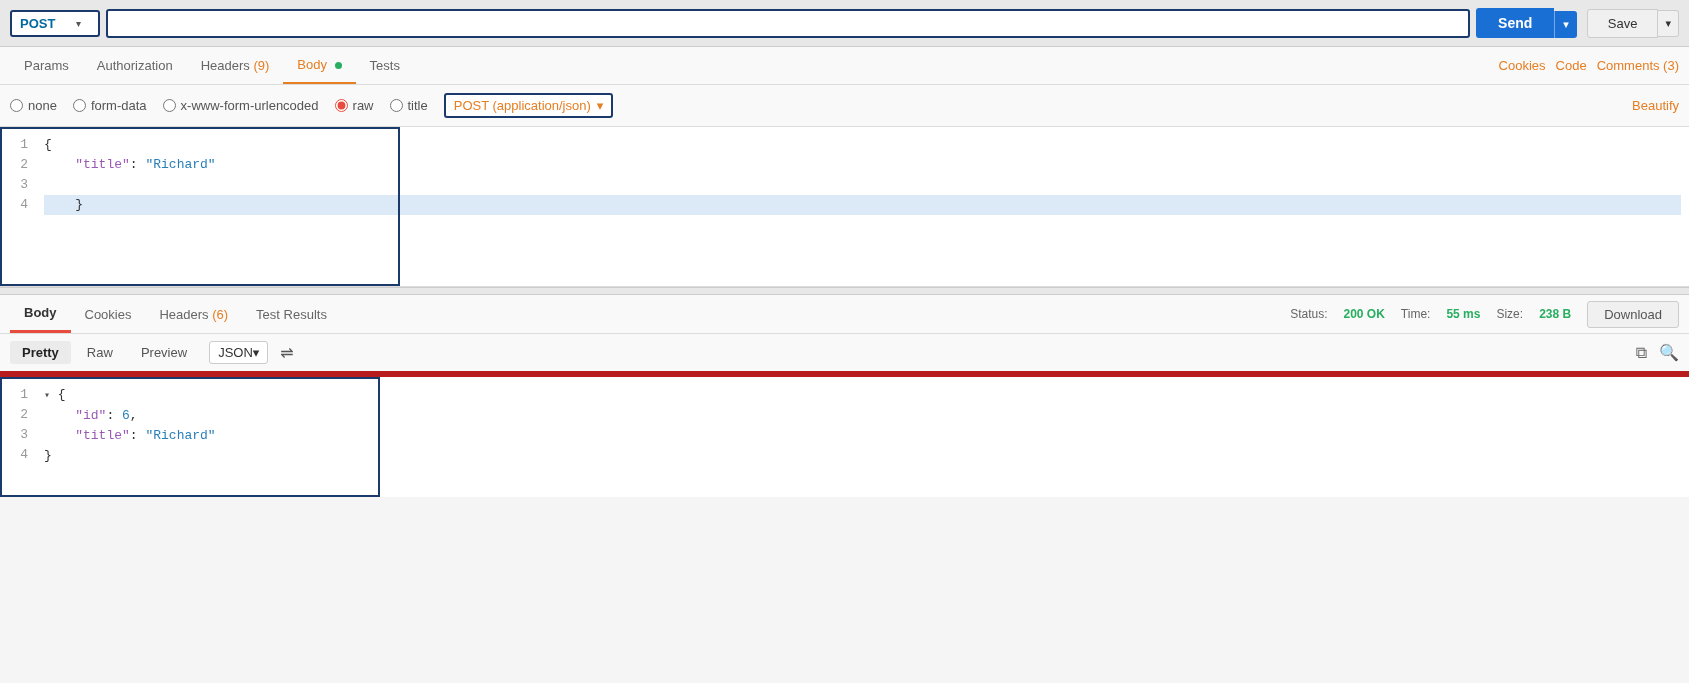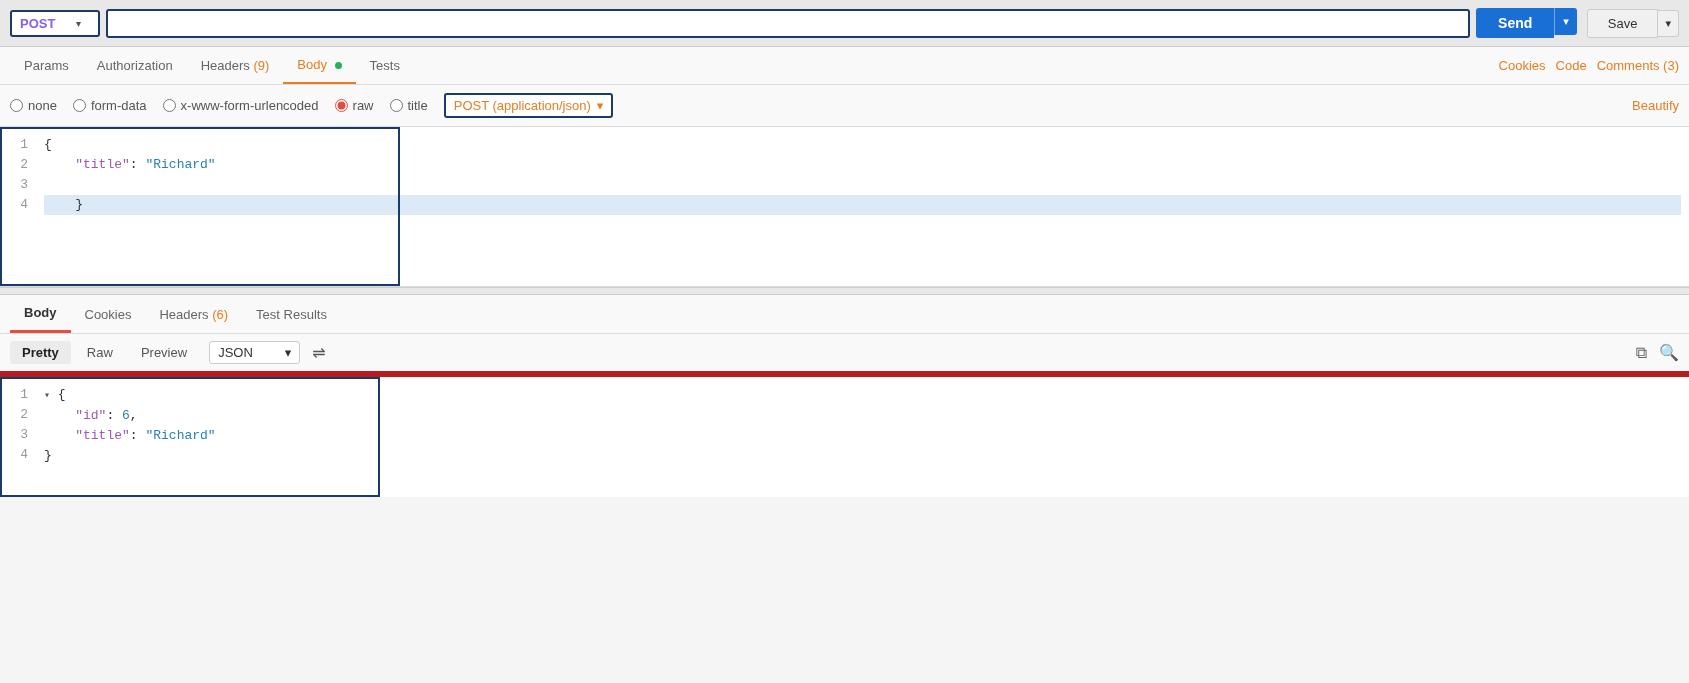--- a/index.html
+++ b/index.html
@@ -30,21 +30,21 @@
       border-radius: 3px;
       padding: 4px 8px;
       min-width: 90px;
       cursor: pointer;
     }
     .method-select-wrapper select {
       border: none;
       background: transparent;
       font-weight: bold;
       font-size: 13px;
-      color: #8b5cf6;
+      color: #0369a1;
       cursor: pointer;
       outline: none;
       appearance: none;
       padding-right: 14px;
     }
     .method-dropdown-icon {
       font-size: 10px;
       color: #555;
       margin-left: -10px;
     }
@@ -60,21 +60,21 @@
       border: none;
       outline: none;
       padding: 5px 10px;
       font-size: 13px;
       color: #333;
       background: transparent;
     }
 
     .send-btn-group {
       display: flex;
-      align-items: flex-start;
+      align-items: flex-end;
     }
     .send-btn {
       background: #1a6fd4;
       color: #fff;
       border: none;
       padding: 7px 22px;
       font-size: 14px;
       font-weight: bold;
       cursor: pointer;
       border-radius: 3px 0 0 3px;
@@ -332,21 +332,20 @@
     }
     .json-type-select {
       display: flex;
       align-items: center;
       border: 1px solid #ccc;
       border-radius: 3px;
       padding: 3px 8px;
       background: #fff;
       margin-left: 6px;
       cursor: pointer;
-      gap: 32px;
     }
     .json-type-select span {
       color: #333;
       font-size: 13px;
     }
     .wrap-icon {
       font-size: 16px;
       color: #555;
       cursor: pointer;
       margin-left: 8px;
@@ -470,20 +469,29 @@
 </div>
 
 <div class="section-divider"></div>
 
 <div class="response-tabs-bar">
   <span class="resp-tab active">Body</span>
   <span class="resp-tab">Cookies</span>
   <span class="resp-tab">Headers <span class="badge">(6)</span></span>
   <span class="resp-tab">Test Results</span>
 
+  <div class="response-status-bar">
+    <span>Status:</span>
+    <span class="status-ok">200 OK</span>
+    <span>Time:</span>
+    <span class="status-time">55 ms</span>
+    <span>Size:</span>
+    <span class="status-size">238 B</span>
+    <button class="download-btn">Download</button>
+  </div>
 </div>
 
 <div class="response-format-bar">
   <span class="resp-format-tab active">Pretty</span>
   <span class="resp-format-tab">Raw</span>
   <span class="resp-format-tab">Preview</span>
   <div class="json-type-select">
     <span>JSON</span>
     <span>▾</span>
   </div>

